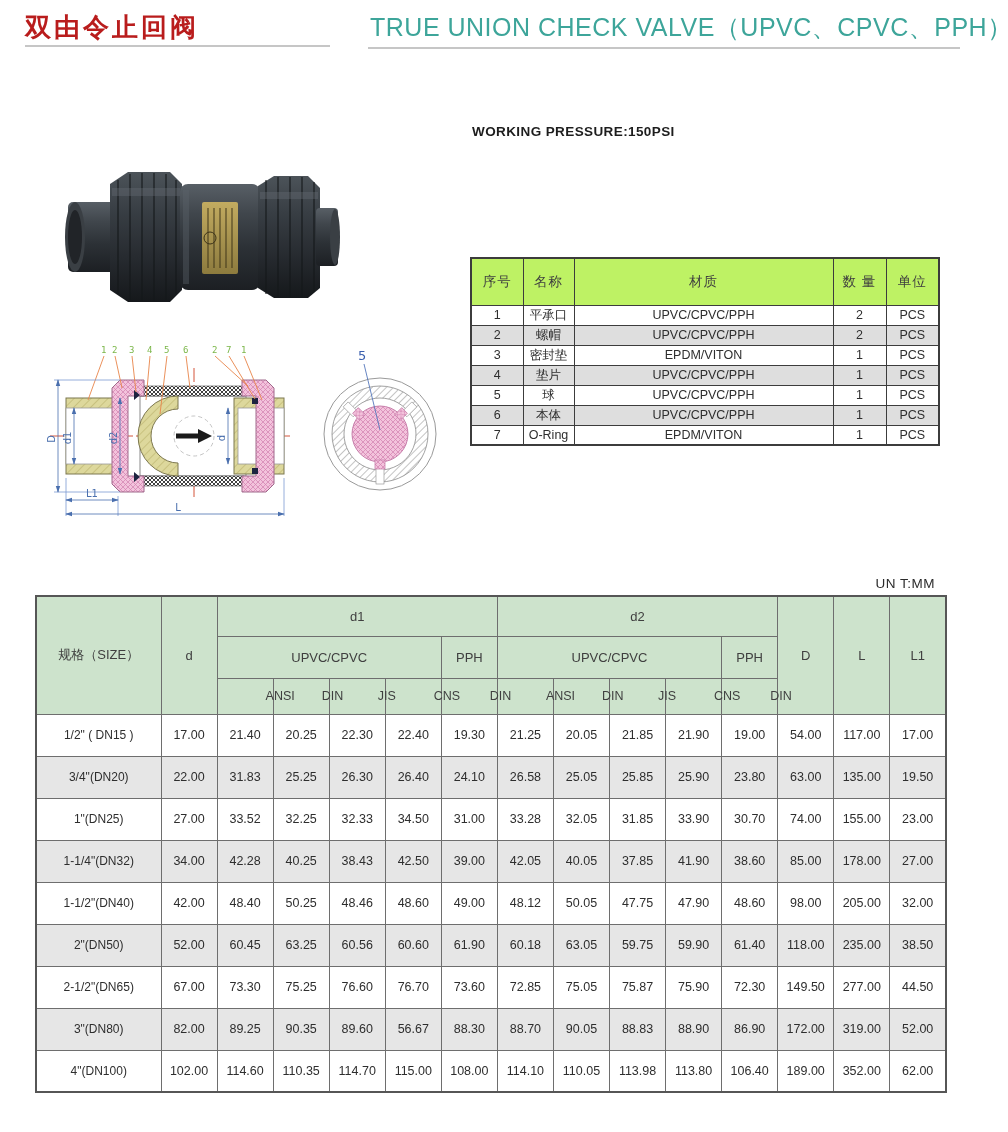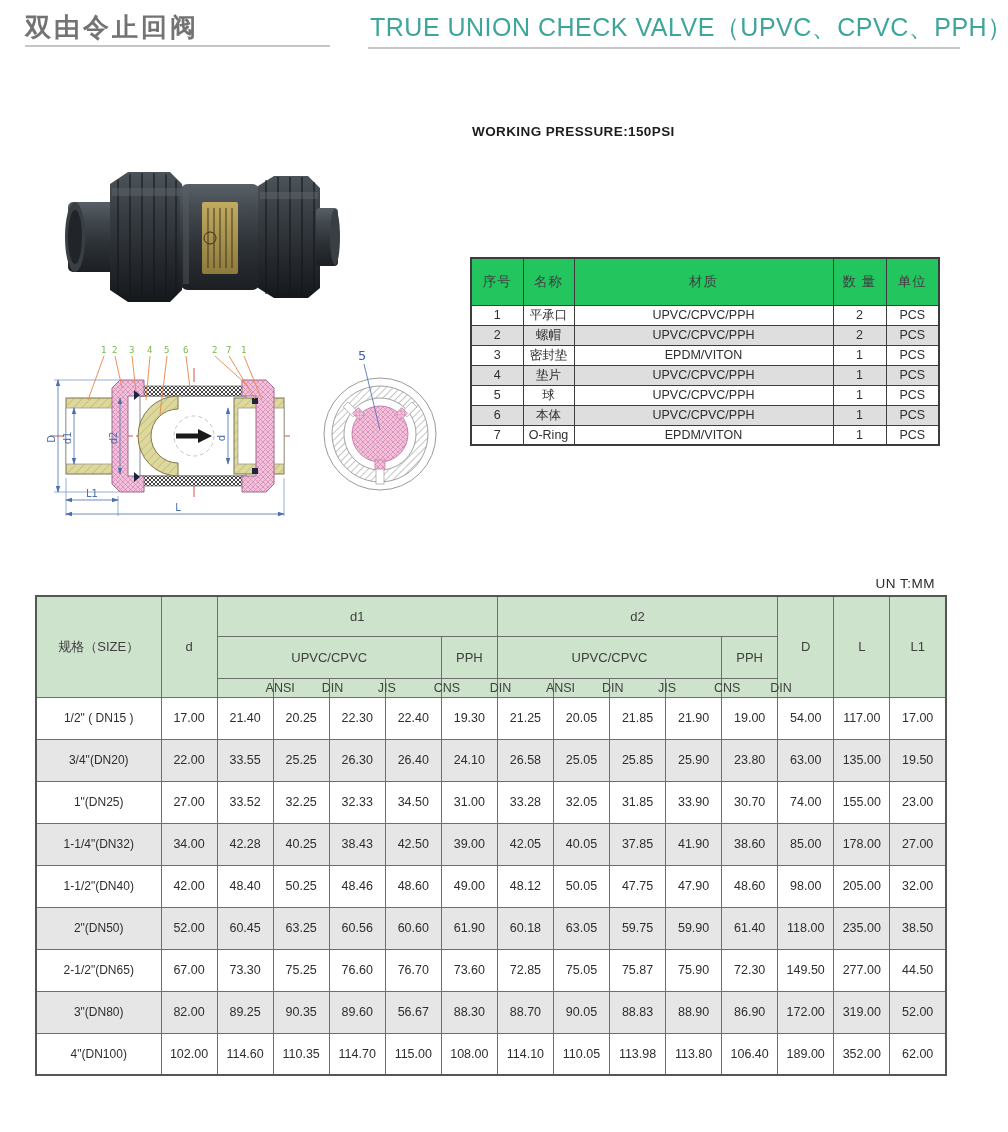--- a/index.html
+++ b/index.html
@@ -5,21 +5,21 @@
   * { margin:0; padding:0; box-sizing:border-box; }
   html,body { background:#fff; }
   body {
     width:1008px; height:1132px; position:relative;
     font-family:"Liberation Sans","DejaVu Sans",sans-serif;
     color:#3f3f3f; overflow:hidden;
   }
   
   .title-cn {
     position:absolute; left:25px; top:10px;
-    font-size:26px; font-weight:bold; color:#737373; letter-spacing:3px;
+    font-size:26px; font-weight:bold; color:#b91c1c; letter-spacing:3px;
   }
   .rule-cn { position:absolute; left:25px; top:45px; width:305px; height:2px; background:#c6c6c6; }
   .title-en {
     position:absolute; left:370px; top:11px;
     font-size:25px; font-weight:500; color:#3da59a; letter-spacing:0.5px; white-space:nowrap;
   }
   .rule-en { position:absolute; left:368px; top:47px; width:592px; height:2px; background:#c6c6c6; }
 
   
   .photo { position:absolute; left:62px; top:150px; width:280px; height:172px; }
@@ -29,42 +29,42 @@
   .spec-line {
     font-size:13.5px; font-weight:bold; color:#1d1d1d;
     letter-spacing:0.4px; height:35px; line-height:35px; white-space:nowrap;
   }
 
   
   table { border-collapse:collapse; table-layout:fixed; }
   .parts-table { position:absolute; left:470px; top:257px; width:468px; border:2px solid #3c3c3c; }
   .parts-table th, .parts-table td { border:1px solid #3c3c3c; text-align:center; vertical-align:middle; }
   .parts-table th {
-    background:#22c55e; height:47px; font-size:13.5px; font-weight:normal;
+    background:#bef264; height:47px; font-size:13.5px; font-weight:normal;
     color:#3f3f3f; letter-spacing:1px;
   }
   .parts-table td { height:20px; font-size:12.5px; color:#2e2e2e; }
   .parts-table tr.alt td { background:#dedede; }
 
   
   .drawing { position:absolute; left:28px; top:342px; width:435px; height:192px; }
 
   
   .unit-note {
     position:absolute; left:795px; top:576px; width:140px;
     text-align:right; font-size:13.5px; font-weight:normal; color:#2b2b2b; letter-spacing:0.5px;
   }
 
   
   .dim-table { position:absolute; left:35px; top:595px; width:912px; border:2px solid #565656; }
   .dim-table th, .dim-table td { border:1px solid #6e6e6e; text-align:center; vertical-align:middle; }
   .dim-table th { background:#cde3cc; font-weight:normal; font-size:13px; color:#3f3f3f; }
   .dim-table tr.hr1 th { height:40px; }
   .dim-table tr.hr2 th { height:42px; }
-  .dim-table tr.hr3 th { height:19px; font-size:12.5px;padding-left:48px; }
+  .dim-table tr.hr3 th { height:36px; font-size:12.5px;padding-left:48px; }
   .dim-table td { height:42px; font-size:12.5px; color:#2e2e2e; }
   .dim-table td.first { font-size:12px; }
   .dim-table tr.alt td { background:#e6e6e6; }
 </style>
 </head>
 <body>
 
 <div class="title-cn">双由令止回阀</div>
 <div class="rule-cn"></div>
 <div class="title-en">TRUE UNION CHECK VALVE（UPVC、CPVC、PPH）</div>
@@ -377,21 +377,21 @@
         <td>21.85</td>
         <td>21.90</td>
         <td>19.00</td>
         <td>54.00</td>
         <td>117.00</td>
         <td>17.00</td>
       </tr>
       <tr class="alt">
         <td class="first">3/4"(DN20)</td>
         <td>22.00</td>
-        <td>33.55</td>
+        <td>31.83</td>
         <td>25.25</td>
         <td>26.30</td>
         <td>26.40</td>
         <td>24.10</td>
         <td>26.58</td>
         <td>25.05</td>
         <td>25.85</td>
         <td>25.90</td>
         <td>23.80</td>
         <td>63.00</td>

